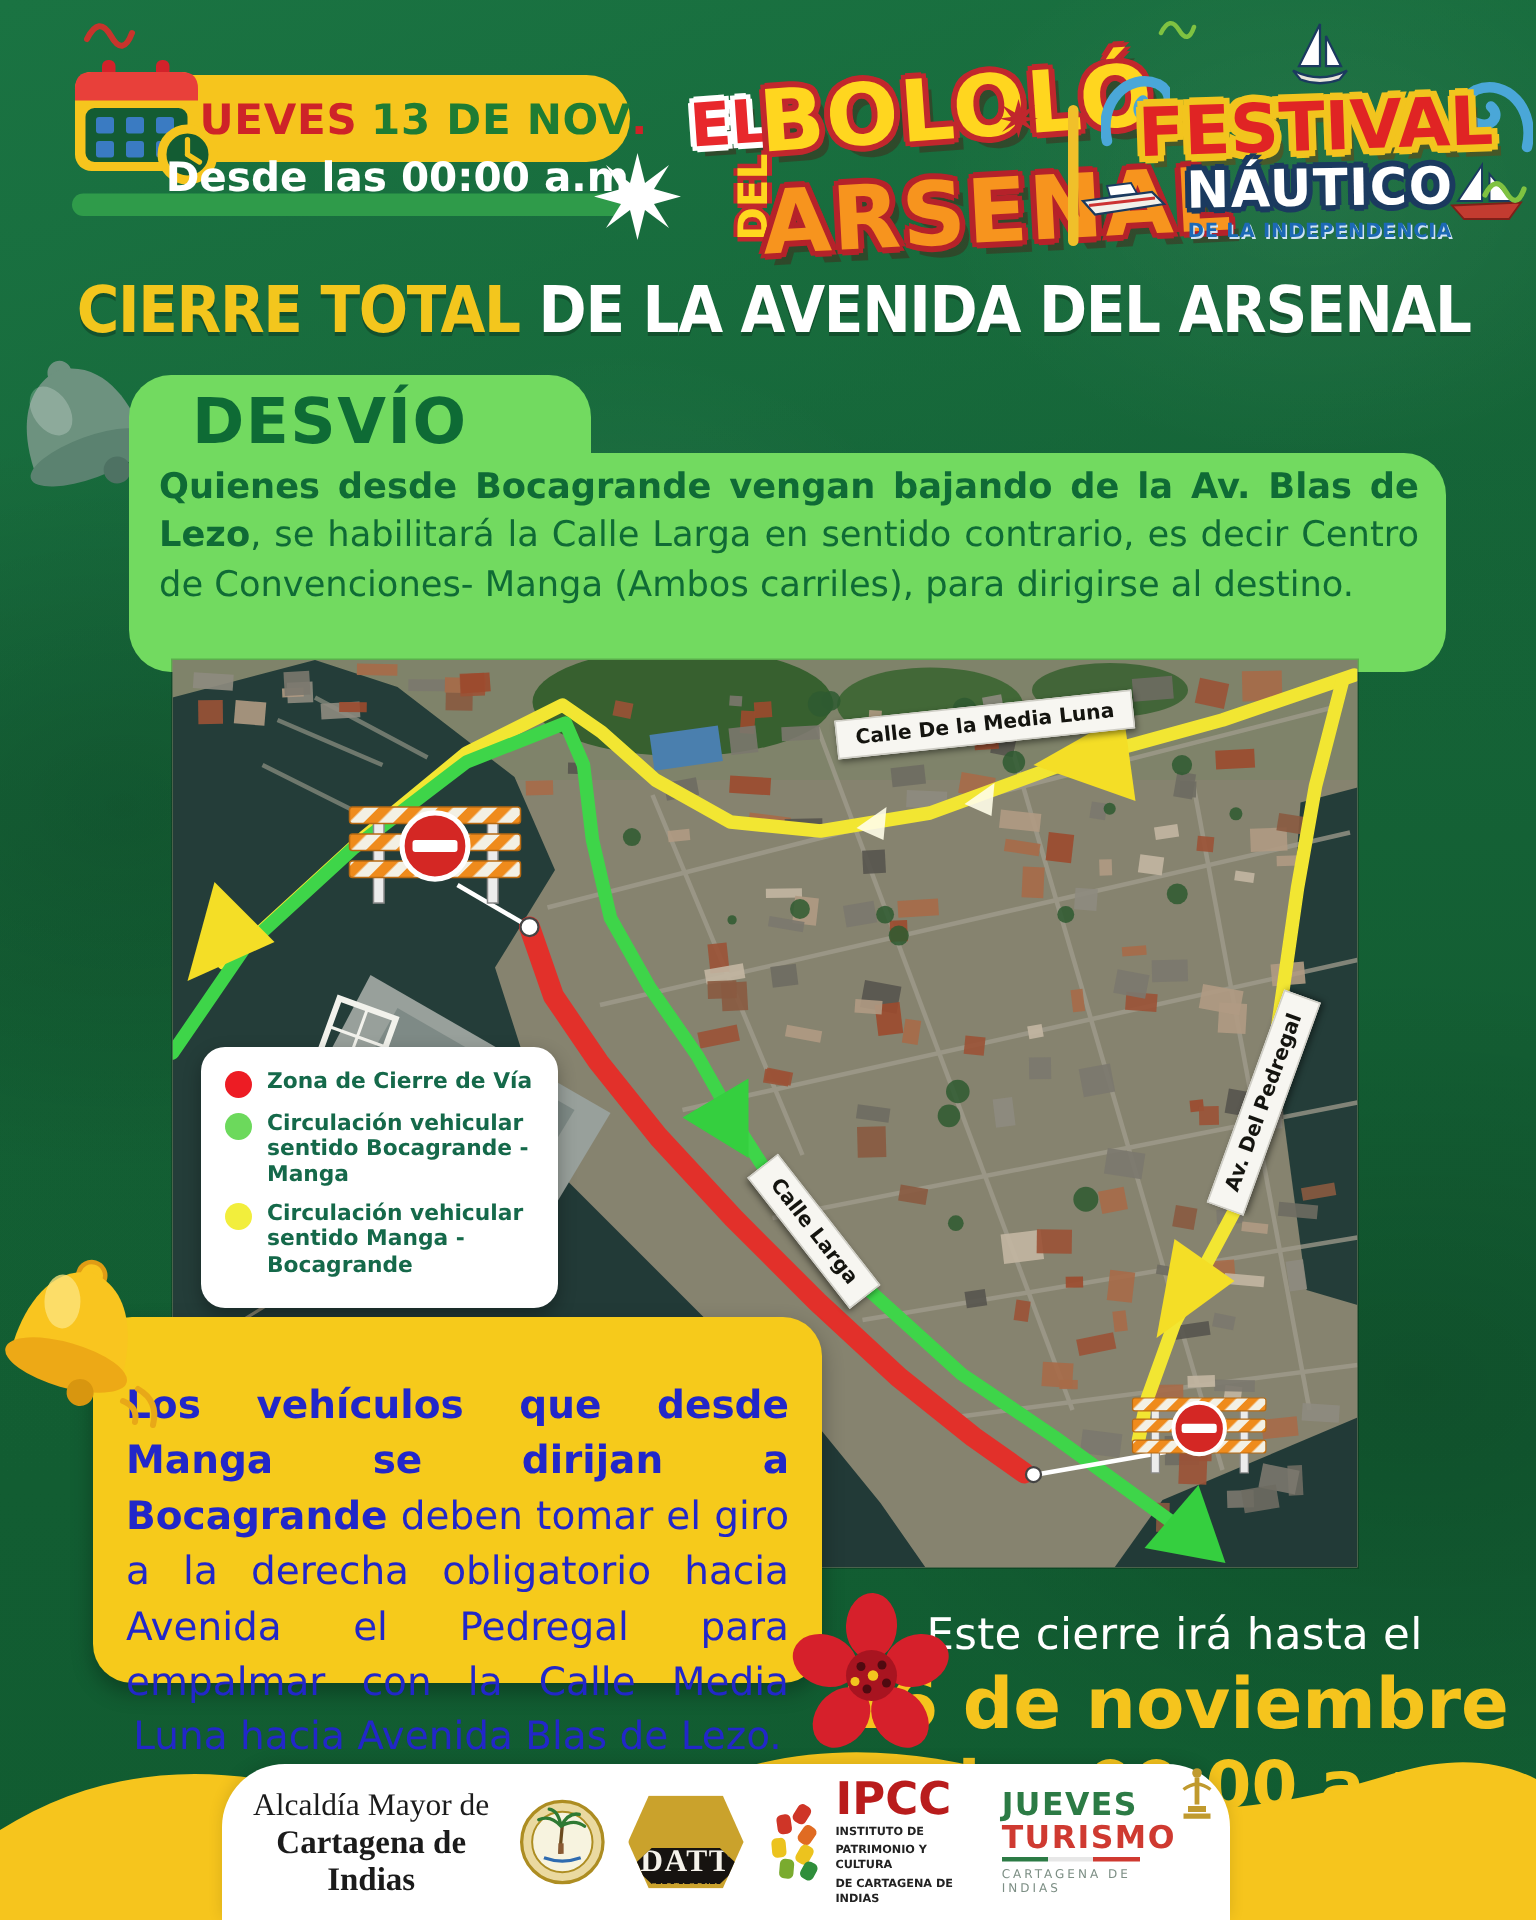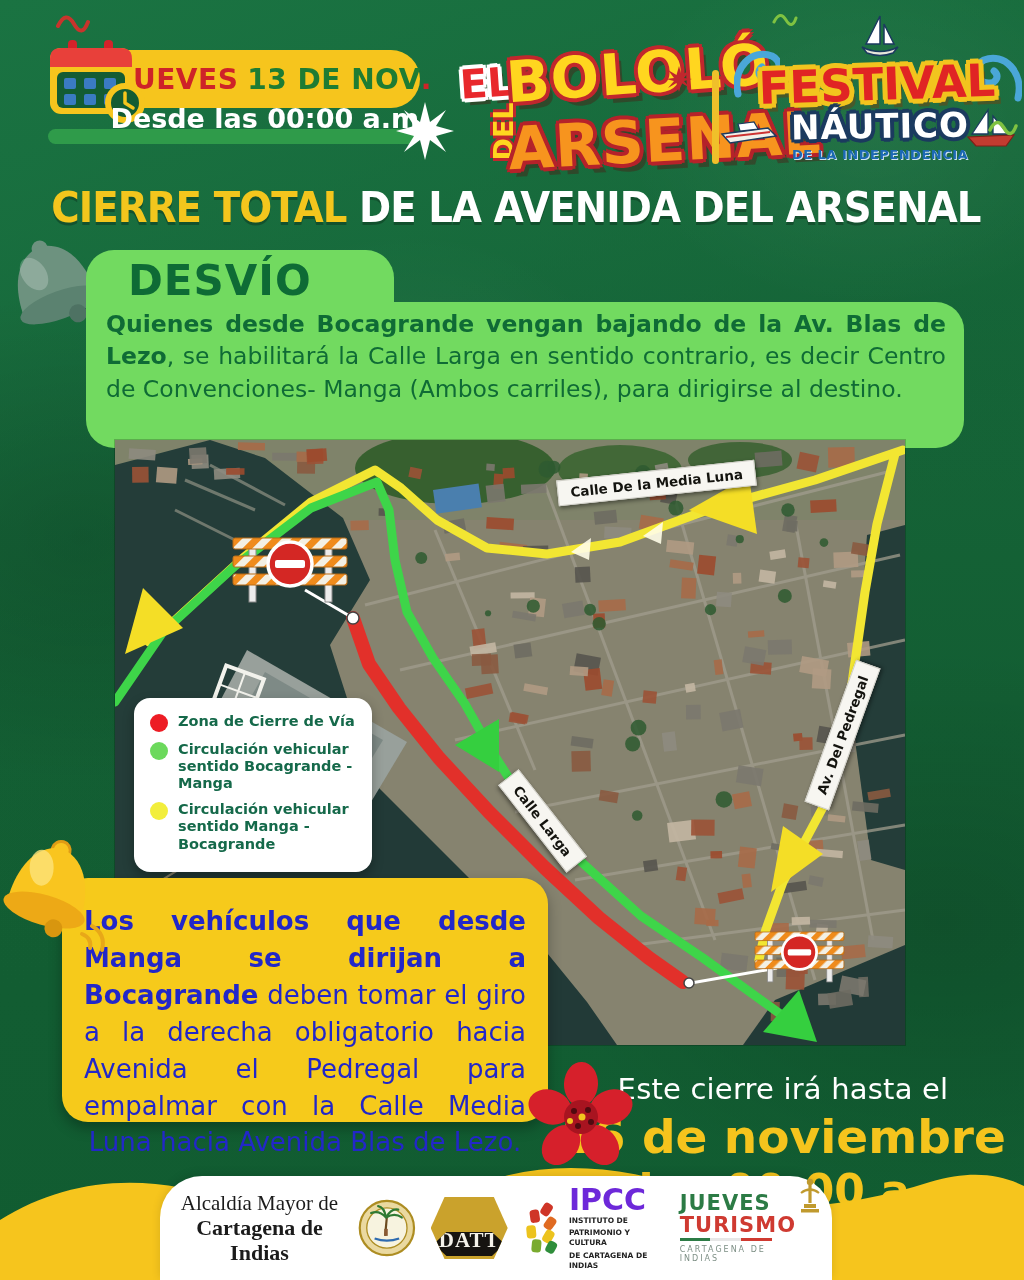--- a/index.html
+++ b/index.html
@@ -66,43 +66,43 @@
   .lbl-pedregal{ left:652px; top:282px; transform:rotate(-70deg); transform-origin:center;}
   .lbl-callelarga{ left:372px; top:368px; transform:rotate(52deg); transform-origin:center;}
   
   .legend{ left:98px; top:698px; width:238px; background:#fff; border-radius:16px;
     padding:15px 14px 10px 16px; box-shadow:0 5px 12px rgba(0,0,0,.3);margin-left:36px;}
   .legend-row{ display:flex; gap:10px; margin-bottom:9px; align-items:flex-start;}
   .legend-dot{ width:18px; height:18px; border-radius:50%; flex:0 0 18px; margin-top:1px;}
   .legend-label{ font-size:14.5px; font-weight:600; color:#15694a; line-height:1.18;}
   
   .manga-box{ left:62px; top:878px; width:486px; height:244px; background:#f6ca1b; border-radius:26px;
-    box-shadow:0 6px 14px rgba(0,0,0,.3); padding:25px 22px;}
+    box-shadow:0 6px 14px rgba(0,0,0,.3); padding:41px 22px;}
   .manga-text{ font-size:26px; line-height:1.42; color:#2227c9; text-align:justify; text-align-last:center;}
   .manga-text .b{ font-weight:800; }
   
   .closure{ left:552px; top:1072px; width:462px; text-align:center;}
   .closure .l1{ color:#fff; font-size:29px; font-weight:500; letter-spacing:.2px;}
   .closure .l2{ color:#f5c41d; font-size:47px; font-weight:800; margin-top:3px;}
   .closure .l3{ color:#f5c41d; font-size:44px; font-weight:800; margin-top:1px;}
   
-  .footer-card{ left:160px; top:1176px; width:672px; height:104px; background:#fff;
+  .footer-card{ left:148px; top:1176px; width:672px; height:104px; background:#fff;
     border-radius:42px 42px 0 0; display:flex; align-items:center; justify-content:space-evenly;
     padding:0 16px; gap:15px; box-shadow:0 -2px 10px rgba(0,0,0,.12);}
   .alcaldia{ text-align:center; font-family:"Liberation Serif","DejaVu Serif",serif; color:#1b1b1b; line-height:1.15;}
   .alcaldia .a1{ font-size:21px; }
   .alcaldia .a2{ font-size:22px; font-weight:700; }
   .datt-badge{ position:relative; width:88px; height:62px;
     clip-path:polygon(18% 0,82% 0,100% 50%,82% 100%,18% 100%,0 50%); background:#caa22c;}
   .datt-inner{ position:absolute; inset:3px; clip-path:polygon(18% 0,82% 0,100% 50%,82% 100%,18% 100%,0 50%);
     background:#161310; display:flex; flex-direction:column; align-items:center; justify-content:center;margin-top:32px;}
   .datt-inner .d1{ font-family:"Liberation Serif",serif; color:#f5f2ea; font-size:21px; font-weight:700; letter-spacing:1px;}
   .datt-inner .d2{ color:#c9a43a; font-size:5.5px; letter-spacing:1.5px; margin-top:2px;}
   .ipcc{ display:flex; align-items:center; gap:8px;}
-  .ipcc-texts .i1{ font-size:30px; font-weight:800; color:#6d28d9; line-height:.9;}
+  .ipcc-texts .i1{ font-size:30px; font-weight:800; color:#b91c1c; line-height:.9;}
   .ipcc-texts .isub{ font-size:7.5px; font-weight:700; color:#222; line-height:1.3; margin-top:3px;}
   .corpo{ position:relative; padding-right:20px; }
   .corpo .c1{ font-size:21px; font-weight:800; color:#2c7b45; letter-spacing:1px; line-height:1;}
   .corpo .c2{ font-size:21px; font-weight:800; color:#cf3a31; letter-spacing:1px; line-height:1.05;}
   .corpo .tricolor{ width:92px; height:3px; margin-top:2px;
     background:linear-gradient(90deg,#2c7b45 33%,#e7e7e7 33% 66%,#cf3a31 66%);}
   .corpo .csub{ font-size:8px; letter-spacing:2px; color:#7d8f85; margin-top:4px;}
   .corpo .statue{ position:absolute; right:-6px; top:-16px;}
   .swirl{ pointer-events:none; }
 </style>

